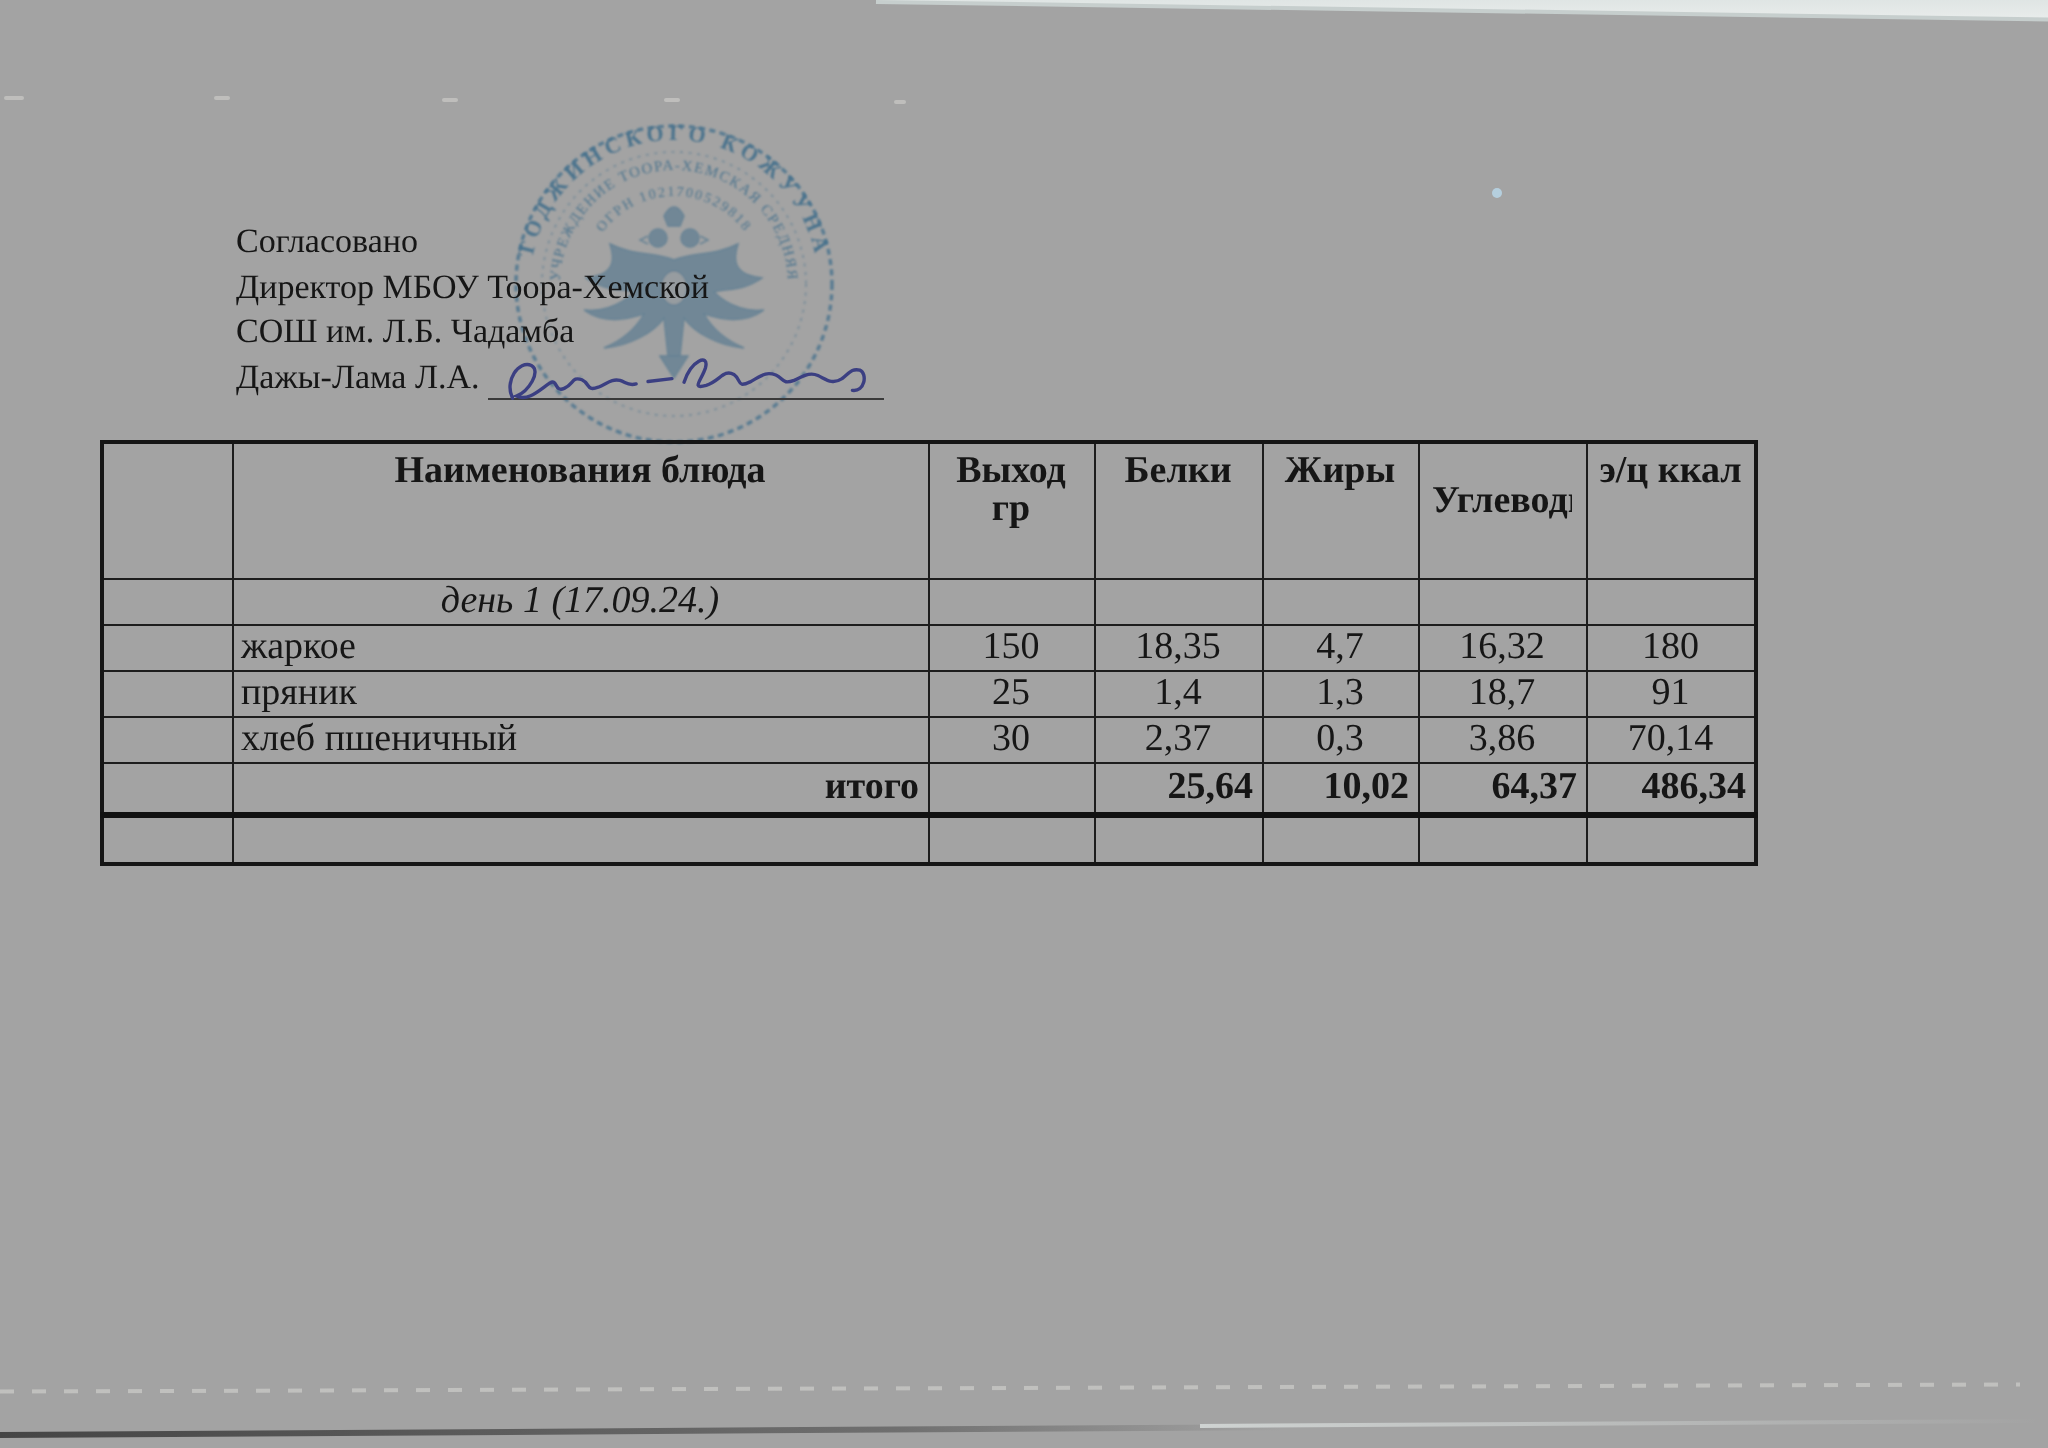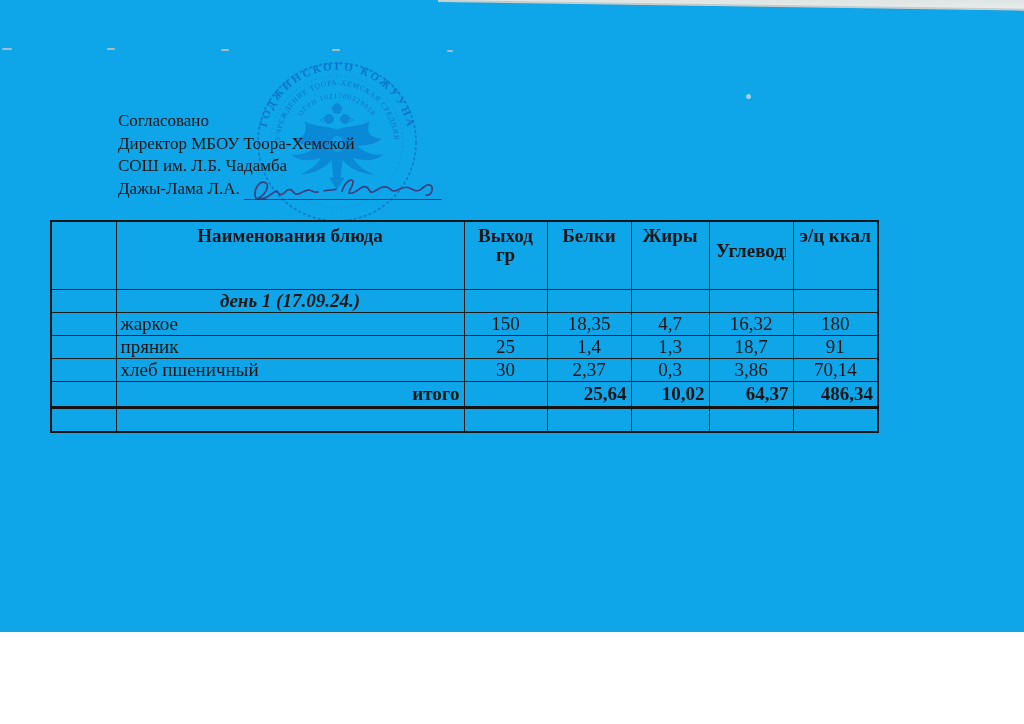--- a/index.html
+++ b/index.html
@@ -1,18 +1,18 @@
 <!DOCTYPE html>
 <html><head>
 <meta charset="utf-8">
 <style>
   html,body { margin:0; padding:0; background:#ffffff; }
   .page {
-    position:relative; width:1024px; height:632px; overflow:hidden;
-    background:#0ea5e9; color:#161616;
+    position:relative; width:1024px; height:724px; overflow:hidden;
+    background:#a3a3a3; color:#161616;
     font-family:"Liberation Serif","DejaVu Serif",serif;
   }
 
   
   .edge-top-wedge {
     position:absolute; left:438px; top:0; width:586px; height:12px;
     background:linear-gradient(#dfe5e4,#ebeeed);
     clip-path:polygon(0 0,100% 0,100% 85%,0 9%);
   }
   .edge-top-line {
@@ -65,21 +65,21 @@
   .menu-table th, .menu-table td { border:1.6px solid #1d1d1d; overflow:hidden; }
   .menu-table th {
     height:36px; vertical-align:top; padding:4px 2px 0 2px;
     line-height:19px; font-weight:bold; text-align:center;
   }
   .hdr-clip { width:70px; margin:15px auto; height:33px; overflow:hidden; }
   .menu-table td { height:22px; padding:0 4px; }
   .cell-num { text-align:center; }
   .cell-name { text-align:left; padding-left:6px; }
   .day-row td { height:22px; }
-  .day-cell { font-weight:bold; font-style:italic; text-align:center; }
+  .day-cell { font-weight:normal; font-style:italic; text-align:center; }
   .total-row td { font-weight:bold; height:24px; border-bottom:3px solid #111;margin-left:12px; }
   .total-label { text-align:right; padding-right:4px; }
   .total-num { text-align:right; padding-right:3px; }
   .empty-row td { height:22px; }
 </style>
 </head>
 <body>
 
 <div class="page">
 

